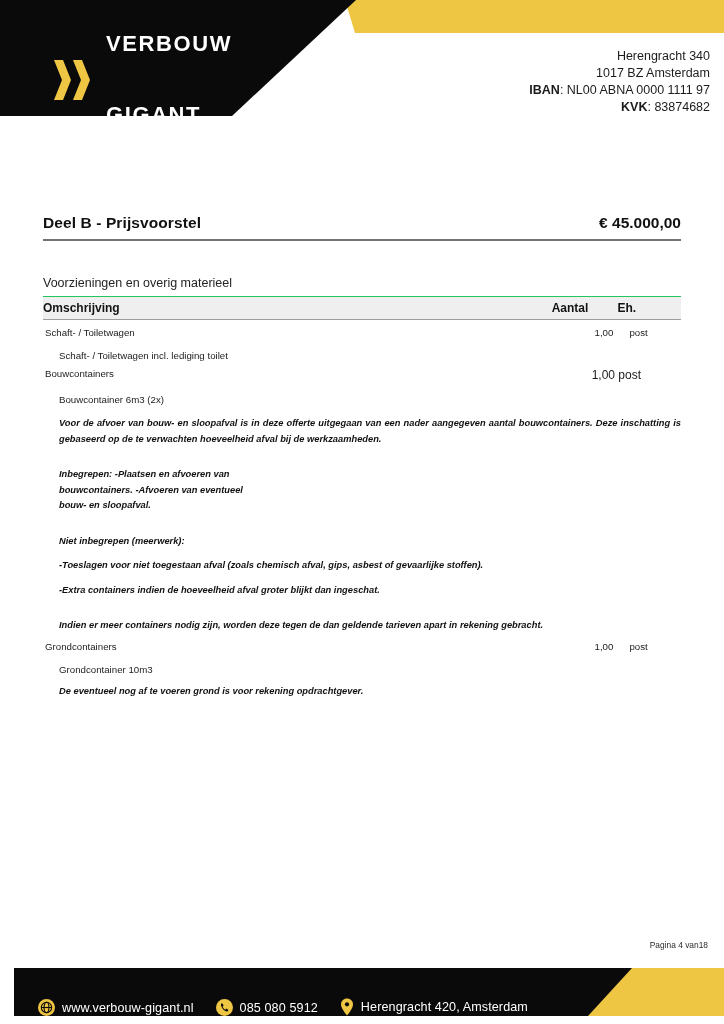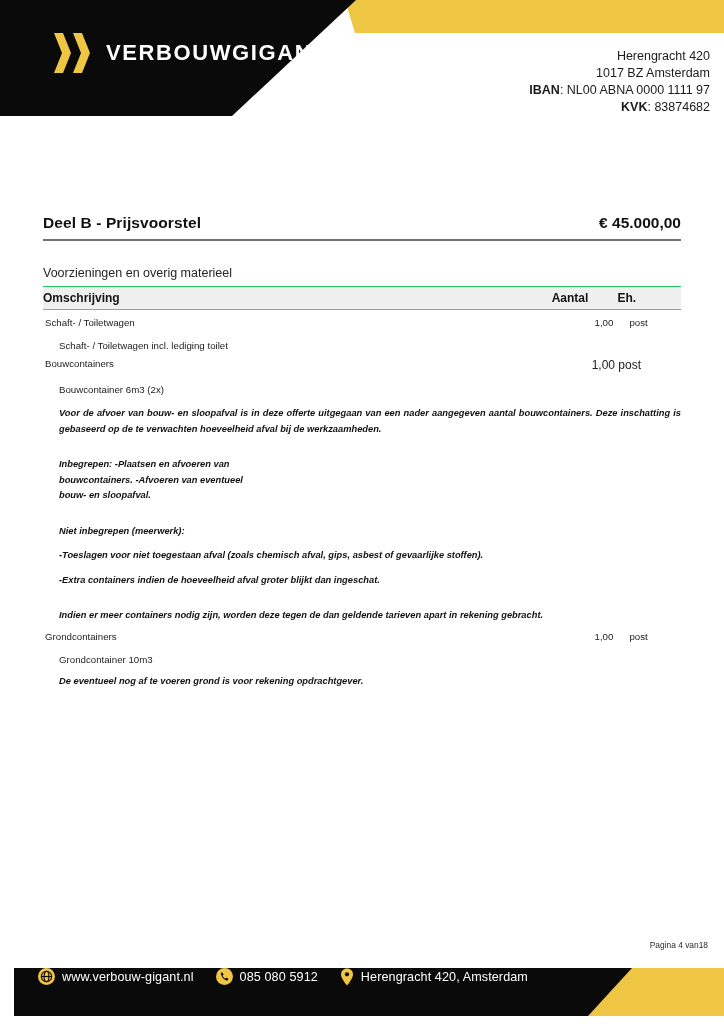--- a/index.html
+++ b/index.html
@@ -46,22 +46,23 @@
   .chevrons {
     display: flex;
     align-items: center;
     gap: 2px;
   }
   .chev {
     display: block;
   }
   .logo-text {
     display: flex;
-    flex-direction: row;
+    flex-direction: column;
     line-height: 1.04;
+    gap: 48px;
   }
   .logo-line {
     color: #ffffff;
     font-size: 22px;
     font-weight: bold;
     letter-spacing: 1.6px;
     font-family: "Liberation Sans", sans-serif;
   }
   .company-info {
     position: absolute;
@@ -93,21 +94,21 @@
     color: #111;
     letter-spacing: 0.1px;
   }
   .doc-total {
     font-size: 15.5px;
     font-weight: bold;
     color: #111;
     margin-top: 9px;
   }
   .section-title {
-    margin-top: 25px;
+    margin-top: 35px;
     font-size: 12.5px;
     color: #242424;
     padding-bottom: 6px;
   }
   table.items {
     width: 100%;
     border-collapse: collapse;
     font-size: 9.6px;
   }
   table.items thead th {
@@ -186,21 +187,21 @@
     left: 0; top: 0;
     width: 724px; height: 52px;
     background: #0a0a0a;
     clip-path: polygon(14px 0, 632px 0, 588px 48px, 14px 48px);
   }
   .footer-items {
     position: absolute;
     left: 38px; top: 0;
     height: 48px;
     display: flex;
-    align-items: flex-start;
+    align-items: flex-end;
     gap: 22px;
   }
   .f-item {
     display: flex;
     align-items: center;
     gap: 7px;
     color: #ffffff;
     font-size: 12.6px;
     letter-spacing: 0.1px;
     white-space: nowrap;
@@ -223,21 +224,21 @@
         <polygon points="0,0 9,0 17,20 9,40 0,40 8,20" fill="#EFC544"></polygon>
       </svg>
     </span>
     <span class="logo-text">
       <span class="logo-line">VERBOUW</span>
       <span class="logo-line">GIGANT</span>
     </span>
   </div>
 
   <div class="company-info">
-    <div>Herengracht 420</div>
+    <div>Herengracht 340</div>
     <div>1017 BZ Amsterdam</div>
     <div><span class="lbl">IBAN</span><span>: NL00 ABNA 0000 1111 97</span></div>
     <div><span class="lbl">KVK</span><span>: 83874682</span></div>
   </div>
 </div>
 
 <div class="content">
 
   <div class="doc-title-row">
     <div class="doc-title">Deel B - Prijsvoorstel</div>

